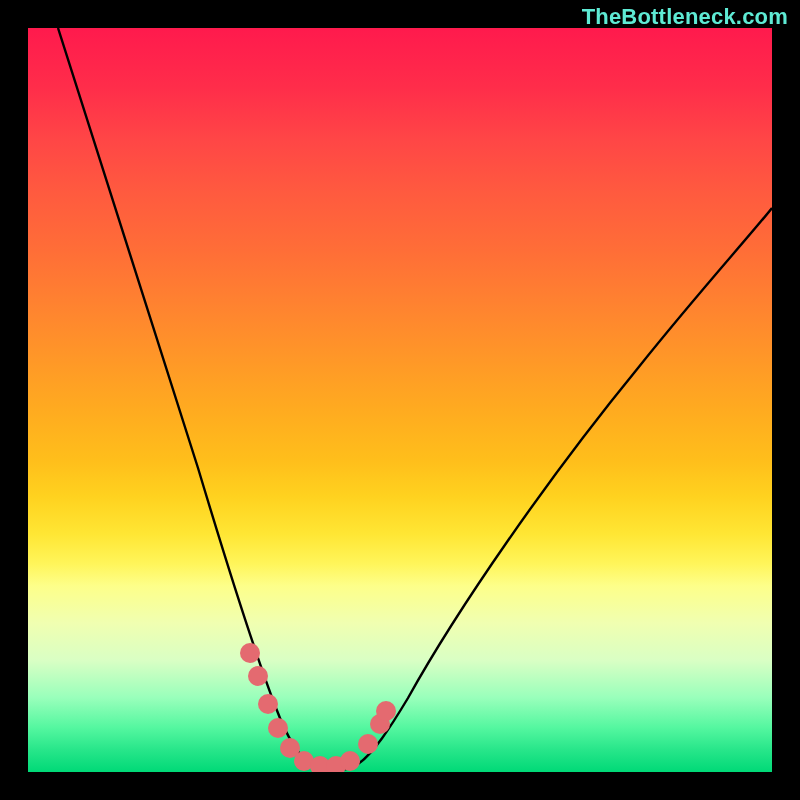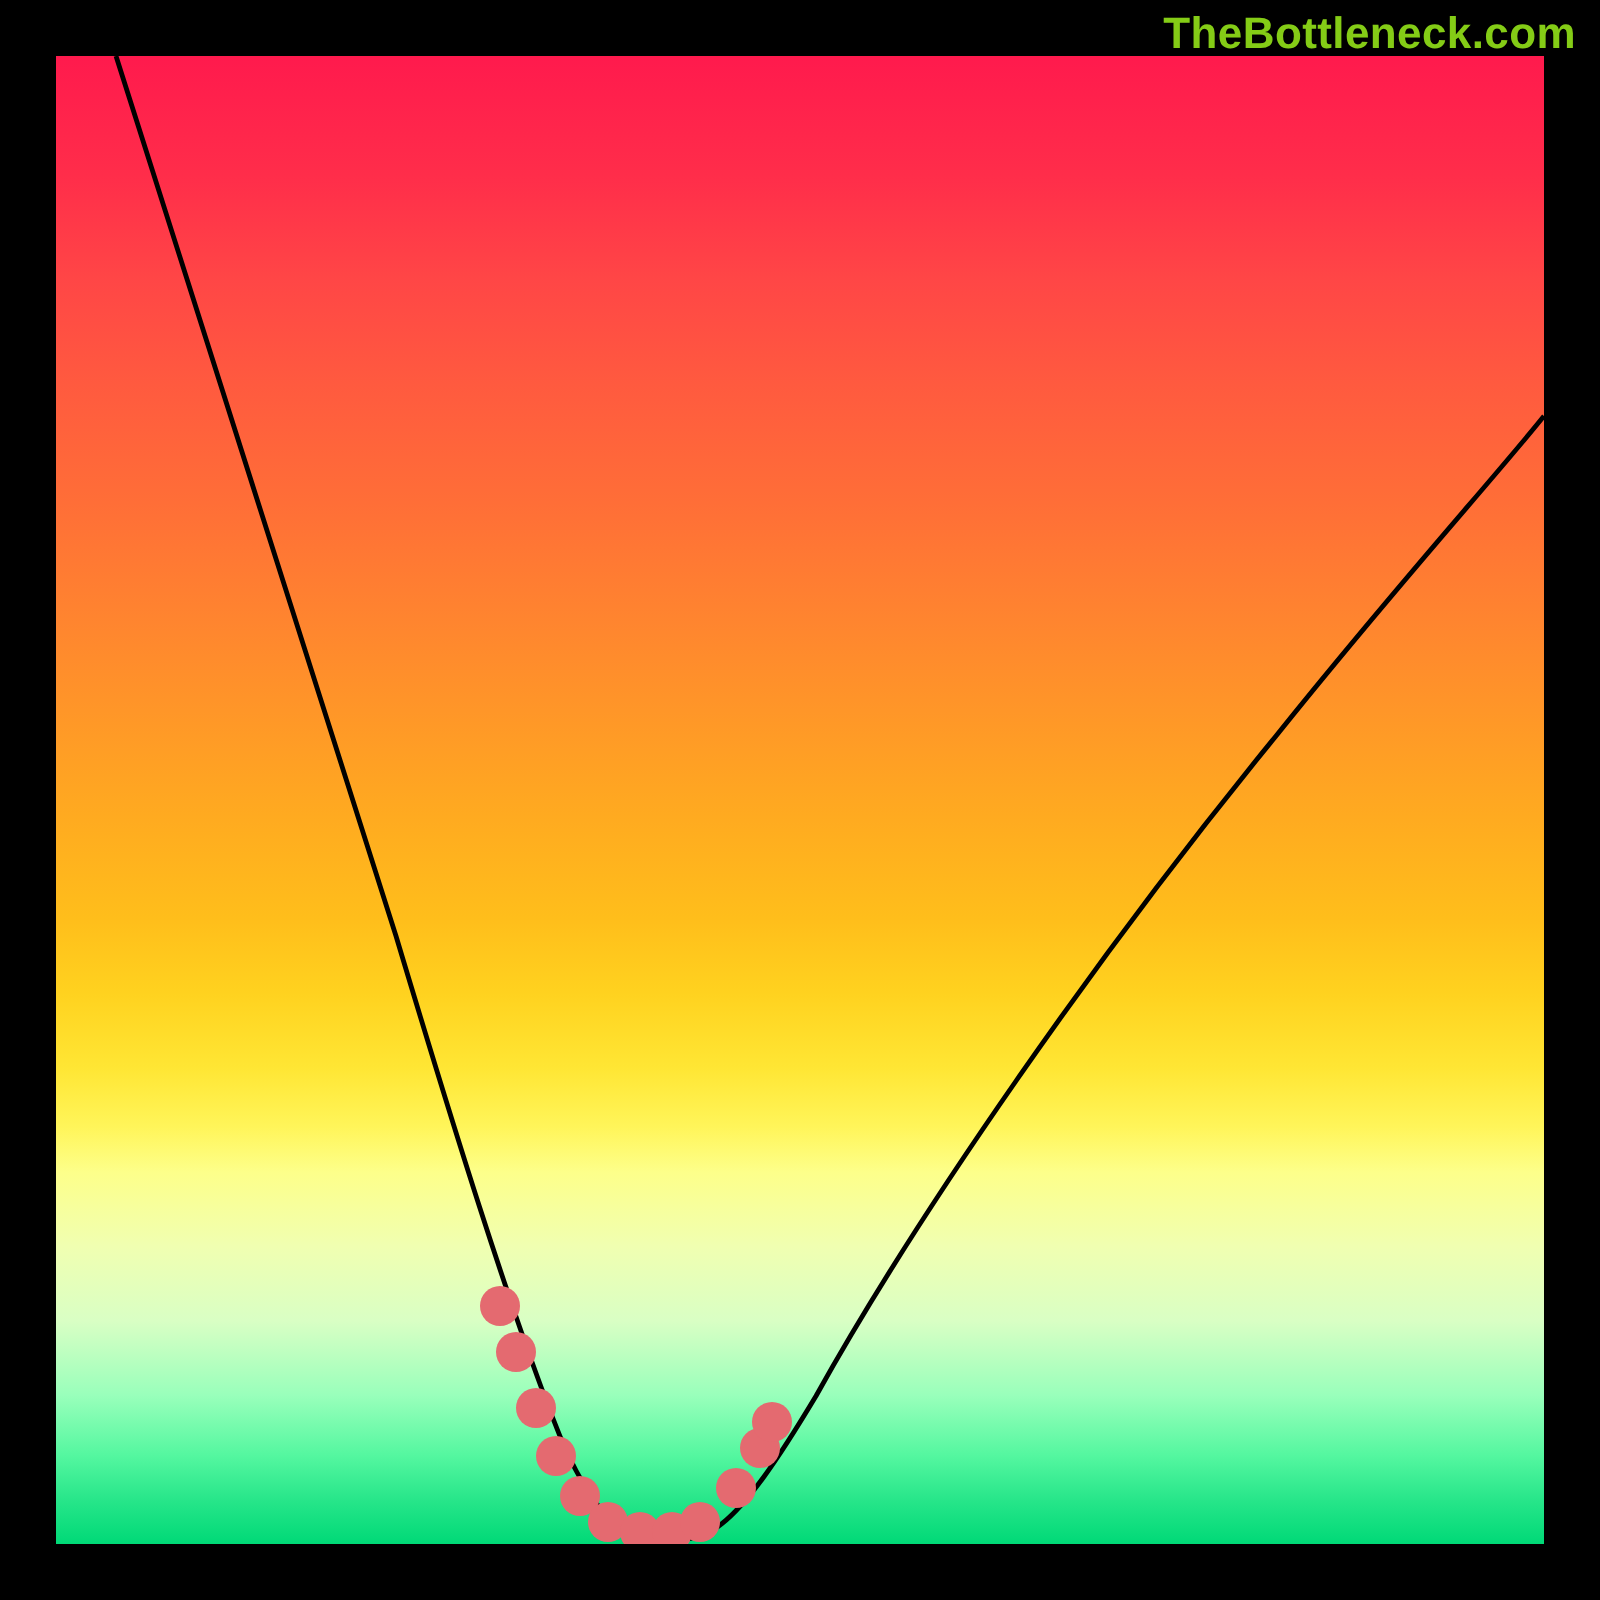--- a/index.html
+++ b/index.html
@@ -47,21 +47,21 @@
       #00d977 100%
     );
   }
   .watermark {
     position: absolute;
     top: 4px;
     right: 12px;
     font-family: Arial, Helvetica, sans-serif;
     font-size: 22px;
     font-weight: 600;
-    color: #84cc16;
+    color: #5eead4;
     letter-spacing: 0.2px;
   }
   svg.curves {
     position: absolute;
     left: 28px;
     top: 28px;
     width: 744px;
     height: 744px;
   }
 </style>

